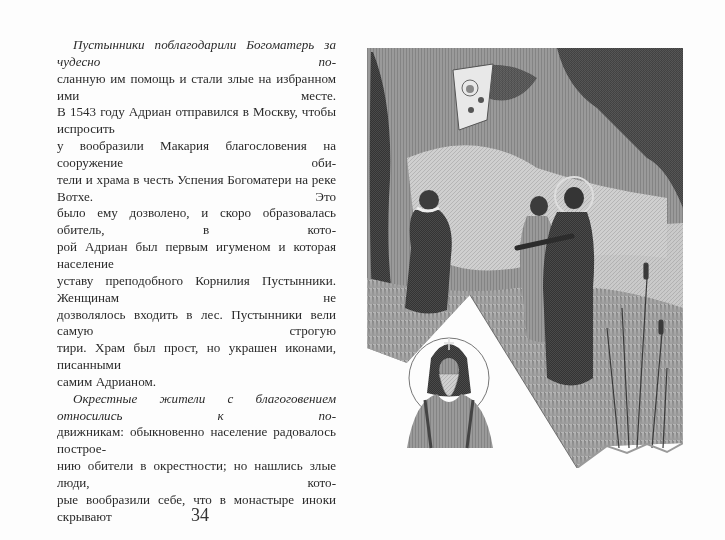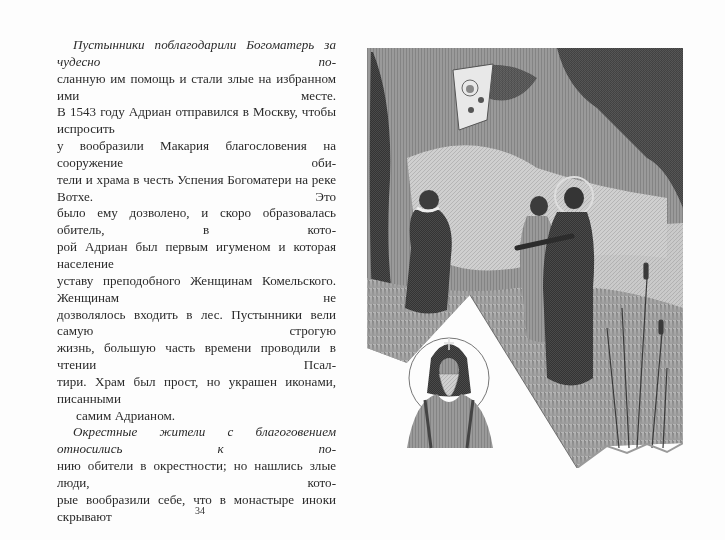--- a/index.html
+++ b/index.html
@@ -8,52 +8,52 @@
       font-family: "Liberation Serif", "DejaVu Serif", serif; color: #2a2a2a;
     }
     .page-left {
       position: absolute; left: 57px; top: 37px; width: 279px;
       font-size: 13.1px; line-height: 16.85px; text-align: justify;
       hyphens: manual;
     }
     .page-left p { margin: 0; text-indent: 16px; }
     .page-left p.line { text-indent: 0; text-align-last: justify; }
     .page-left p.line.first { text-indent: 16px; font-style: italic; }
-    .page-left p.line.last { text-align-last: left; margin-left: 19px; }
+    .page-left p.line.last { text-align-last: left; }
     .page-number {
       position: absolute; left: 185px; top: 505px; width: 30px; text-align: center;
-      font-size: 10px; color: #333;
+      font-size: 18px; color: #333;
     }
     .illustration {
       position: absolute; left: 367px; top: 48px; width: 316px; height: 420px;
     }
     .illustration svg { display: block; }
   </style>
 </head>
 <body>
 
 <div class="page-left">
 
   <div>
     <p class="line first">Пустынники поблагодарили Богоматерь за чудесно по-</p>
     <p class="line">сланную им помощь и стали злые на избранном ими месте.</p>
     <p class="line">В 1543 году Адриан отправился в Москву, чтобы испросить</p>
     <p class="line">у вообразили Макария благословения на сооружение оби-</p>
     <p class="line">тели и храма в честь Успения Богоматери на реке Вотхе. Это</p>
     <p class="line">было ему дозволено, и скоро образовалась обитель, в кото-</p>
     <p class="line">рой Адриан был первым игуменом и которая население</p>
-    <p class="line">уставу преподобного Женщинам Комельского. Женщинам не</p>
+    <p class="line">уставу преподобного Корнилия Пустынники. Женщинам не</p>
     <p class="line">дозволялось входить в лес. Пустынники вели самую строгую</p>
-    <p class="line">жизнь, большую часть времени проводили в чтении Псал-</p>
     <p class="line">тири. Храм был прост, но украшен иконами, писанными</p>
     <p class="line last">самим Адрианом.</p>
   </div>
 
   <div>
     <p class="line first">Окрестные жители с благоговением относились к по-</p>
+    <p class="line">движникам: обыкновенно население радовалось построе-</p>
     <p class="line">нию обители в окрестности; но нашлись злые люди, кото-</p>
     <p class="line">рые вообразили себе, что в монастыре иноки скрывают</p>
 
   </div>
 
 </div>
 
 <div class="page-number">34</div>
 
 <div class="illustration">

